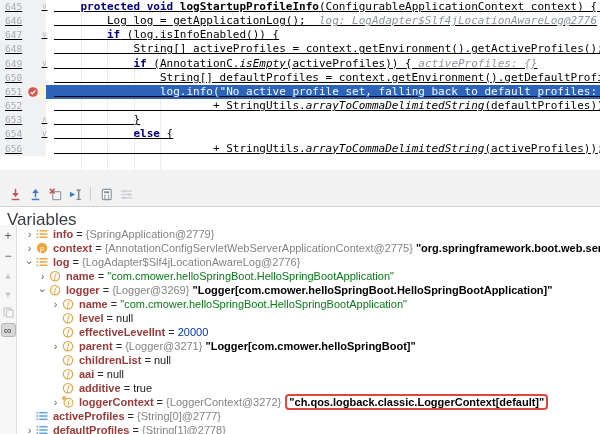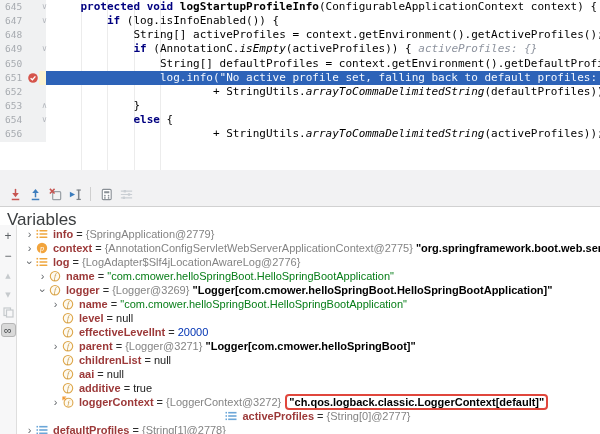--- a/index.html
+++ b/index.html
@@ -4,21 +4,21 @@
 <style>
   html,body{margin:0;padding:0;}
   body{width:600px;height:434px;overflow:hidden;background:#fff;font-family:"Liberation Sans",sans-serif;}
   .screen{width:600px;height:434px;overflow:hidden;display:flex;flex-direction:column;}
 
   
   .editor{position:relative;height:170px;background:#fff;overflow:hidden;flex:none;}
   .guides{position:absolute;top:0;bottom:0;left:0;right:0;}
   .guides .g{position:absolute;top:0;bottom:0;width:1px;background:#ececec;}
   .lines{position:relative;}
-  .line{display:flex;height:14.16px;line-height:14.16px;font-family:"DejaVu Sans Mono",monospace;font-size:11px;white-space:pre;}
+  .line{display:flex;height:14.16px;line-height:14.16px;font-family:"DejaVu Sans Mono",monospace;font-size:11px;white-space:pre;text-decoration:underline;}
   .gut{flex:none;width:46px;display:flex;background:#f0f1f2;}
   .gnum{flex:none;width:23px;padding-left:5px;font-size:9.5px;color:#a7abb0;}
   .gbp{flex:none;width:11px;position:relative;}
   .gbp svg{position:absolute;top:2px;left:0;}
   .gfold{flex:none;width:11px;text-align:center;color:#b4b8be;font-size:8px;font-family:"DejaVu Sans",sans-serif;line-height:14px;}
   .code{flex:1 1 auto;padding-left:8px;color:#000;overflow:hidden;}
   .k{color:#000080;font-weight:bold;}
   .s{color:#067d17;}
   .i{font-style:italic;}
   .m{font-weight:bold;text-align:center;}
@@ -62,20 +62,21 @@
 
   <div class="editor">
     <div class="guides">
       <div class="g" style="left:81px"></div>
       <div class="g" style="left:107px"></div>
       <div class="g" style="left:134px"></div>
       <div class="g" style="left:160px"></div>
     </div>
     <div class="lines">
         <div class="line"><span class="gut"><span class="gnum">645</span><span class="gbp"></span><span class="gfold"><span>∨</span></span></span><span class="code"><span class="k">    protected void </span><span class="m">logStartupProfileInfo</span><span class="p">(ConfigurableApplicationContext context) { </span></span></div>
+        <div class="line"><span class="gut"><span class="gnum">646</span><span class="gbp"></span><span class="gfold"></span></span><span class="code"><span class="p">        Log log = getApplicationLog();  </span><span class="h">log: LogAdapter$Slf4jLocationAwareLog@2776</span></span></div>
         <div class="line"><span class="gut"><span class="gnum">647</span><span class="gbp"></span><span class="gfold"><span>∨</span></span></span><span class="code"><span class="p">        </span><span class="k">if</span><span class="p"> (log.isInfoEnabled()) {</span></span></div>
         <div class="line"><span class="gut"><span class="gnum">648</span><span class="gbp"></span><span class="gfold"></span></span><span class="code"><span class="p">            String[] activeProfiles = context.getEnvironment().getActiveProfiles();  </span></span></div>
         <div class="line"><span class="gut"><span class="gnum">649</span><span class="gbp"></span><span class="gfold"><span>∨</span></span></span><span class="code"><span class="p">            </span><span class="k">if</span><span class="p"> (AnnotationC.</span><span class="i">isEmpty</span><span class="p">(activeProfiles)) { </span><span class="h">activeProfiles: {}</span></span></div>
         <div class="line"><span class="gut"><span class="gnum">650</span><span class="gbp"></span><span class="gfold"></span></span><span class="code"><span class="p">                String[] defaultProfiles = context.getEnvironment().getDefaultProfiles();  </span></span></div>
         <div class="line current"><span class="gut"><span class="gnum">651</span><span class="gbp"><svg width="10" height="10">
                 <circle cx="5" cy="5" r="4.8" fill="#d5544b"></circle>
                 <path d="M2.6 5.2 L4.4 6.8 L7.4 3.4" stroke="#fff" stroke-width="1.3" fill="none"></path>
               </svg></span><span class="gfold"></span></span><span class="code"><span class="p">                log.info(</span><span class="s">"No active profile set, falling back to default profiles: " </span></span></div>
         <div class="line"><span class="gut"><span class="gnum">652</span><span class="gbp"></span><span class="gfold"></span></span><span class="code"><span class="p">                        + StringUtils.</span><span class="i">arrayToCommaDelimitedString</span><span class="p">(defaultProfiles));</span></span></div>
         <div class="line"><span class="gut"><span class="gnum">653</span><span class="gbp"></span><span class="gfold"><span>∧</span></span></span><span class="code"><span class="p">            }</span></span></div>
@@ -211,21 +212,21 @@
             </svg></span><span class="vname">aai</span><span class="veq"> = </span><span class="plain">null</span></div>
         <div class="vrow" style="padding-left: 32px;"><span class="chev"></span><span class="vicon"><svg width="12" height="12">
               <circle cx="6" cy="6.2" r="4.7" fill="#fefaf0" stroke="#dda64a" stroke-width="1.1"></circle>
               <text x="6" y="9" text-anchor="middle" font-size="7.5" font-family="Liberation Serif,serif" font-style="italic" fill="#c28f35">f</text>
             </svg></span><span class="vname">additive</span><span class="veq"> = </span><span class="plain">true</span></div>
         <div class="vrow" style="padding-left: 32px;"><span class="chev "><b>›</b></span><span class="vicon"><svg width="12" height="12">
               <circle cx="6.5" cy="6.7" r="4.4" fill="#fefaf0" stroke="#dda64a" stroke-width="1.1"></circle>
               <text x="6.5" y="9.4" text-anchor="middle" font-size="7" font-family="Liberation Serif,serif" font-style="italic" fill="#c28f35">f</text>
               <path d="M1 4.2V1h3.2M1 1l3 3" stroke="#f09a36" stroke-width="1.2" fill="none"></path>
             </svg></span><span class="vname">loggerContext</span><span class="veq"> = </span><span class="ref">{LoggerContext@3272} </span><span class="box">"ch.qos.logback.classic.LoggerContext[default]"</span></div>
-        <div class="vrow" style="padding-left: 6px; justify-content: center;"><span class="chev"></span><span class="vicon"><svg width="12" height="12" viewBox="0 0 12 12">
+        <div class="vrow" style="padding-left: 6px;"><span class="chev"></span><span class="vicon"><svg width="12" height="12" viewBox="0 0 12 12">
               <g fill="#6ba6d8">
                 <rect x="0.5" y="1.9" width="1.5" height="1.6"></rect>
                 <rect x="0.5" y="5.2" width="1.5" height="1.6"></rect>
                 <rect x="0.5" y="8.5" width="1.5" height="1.6"></rect>
                 <rect x="3.2" y="1.9" width="8.3" height="1.6"></rect>
                 <rect x="3.2" y="5.2" width="8.3" height="1.6"></rect>
                 <rect x="3.2" y="8.5" width="8.3" height="1.6"></rect>
               </g>
             </svg></span><span class="vname">activeProfiles</span><span class="veq"> = </span><span class="ref">{String[0]@2777}</span></div>
         <div class="vrow" style="padding-left: 6px;"><span class="chev "><b>›</b></span><span class="vicon"><svg width="12" height="12" viewBox="0 0 12 12">

